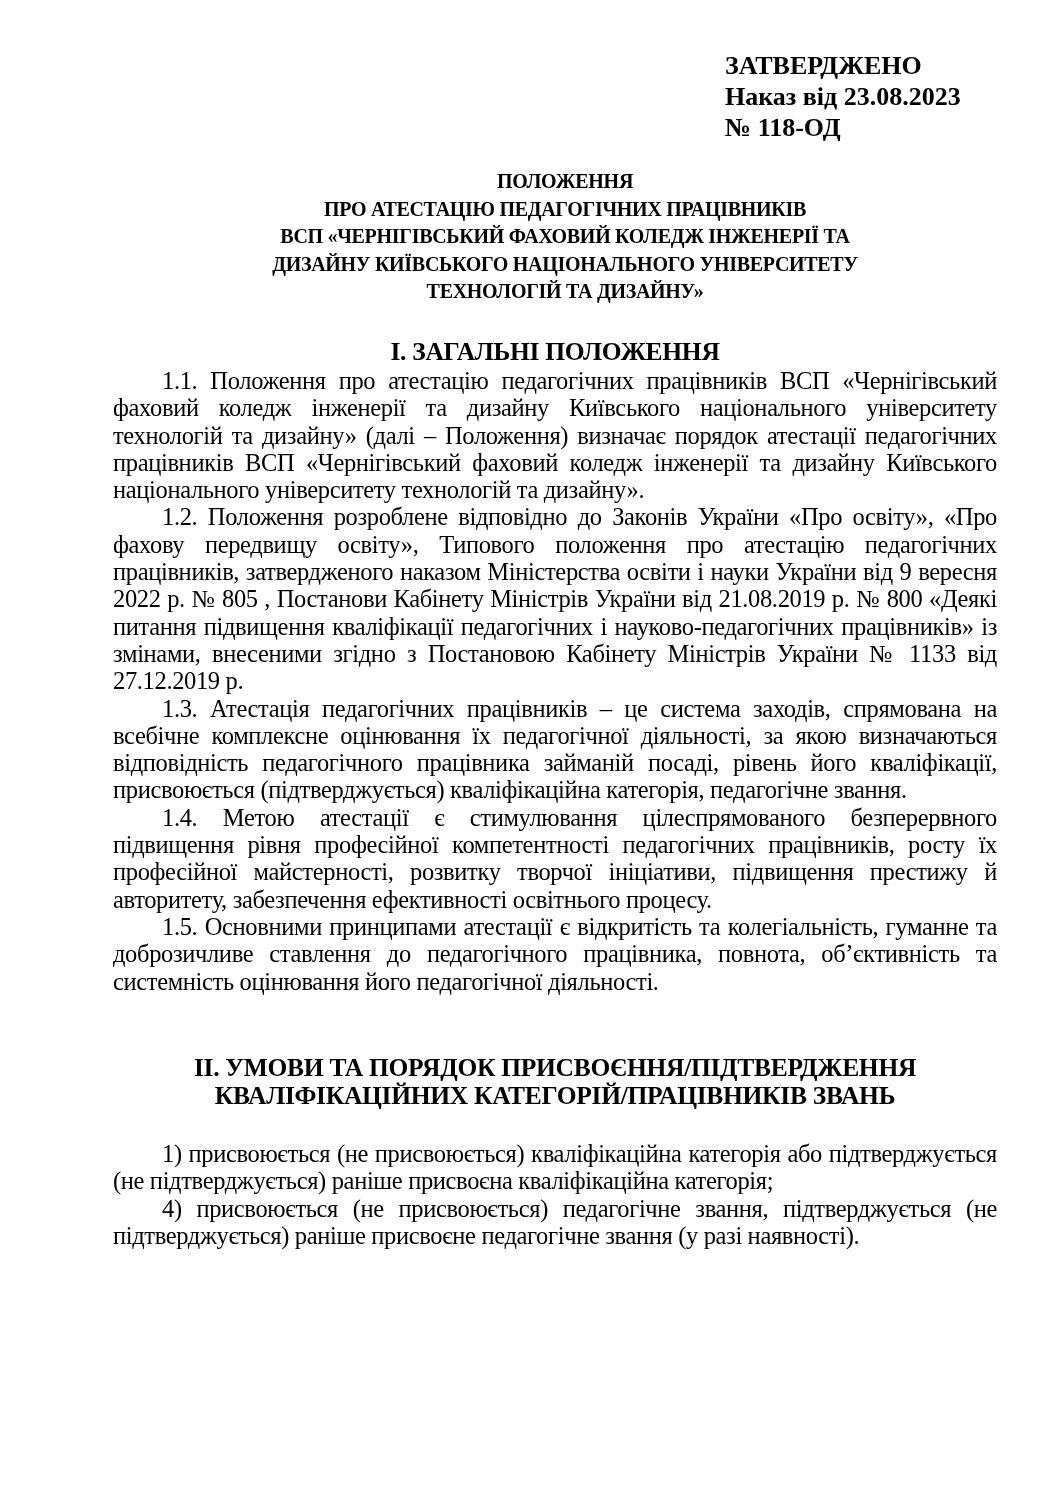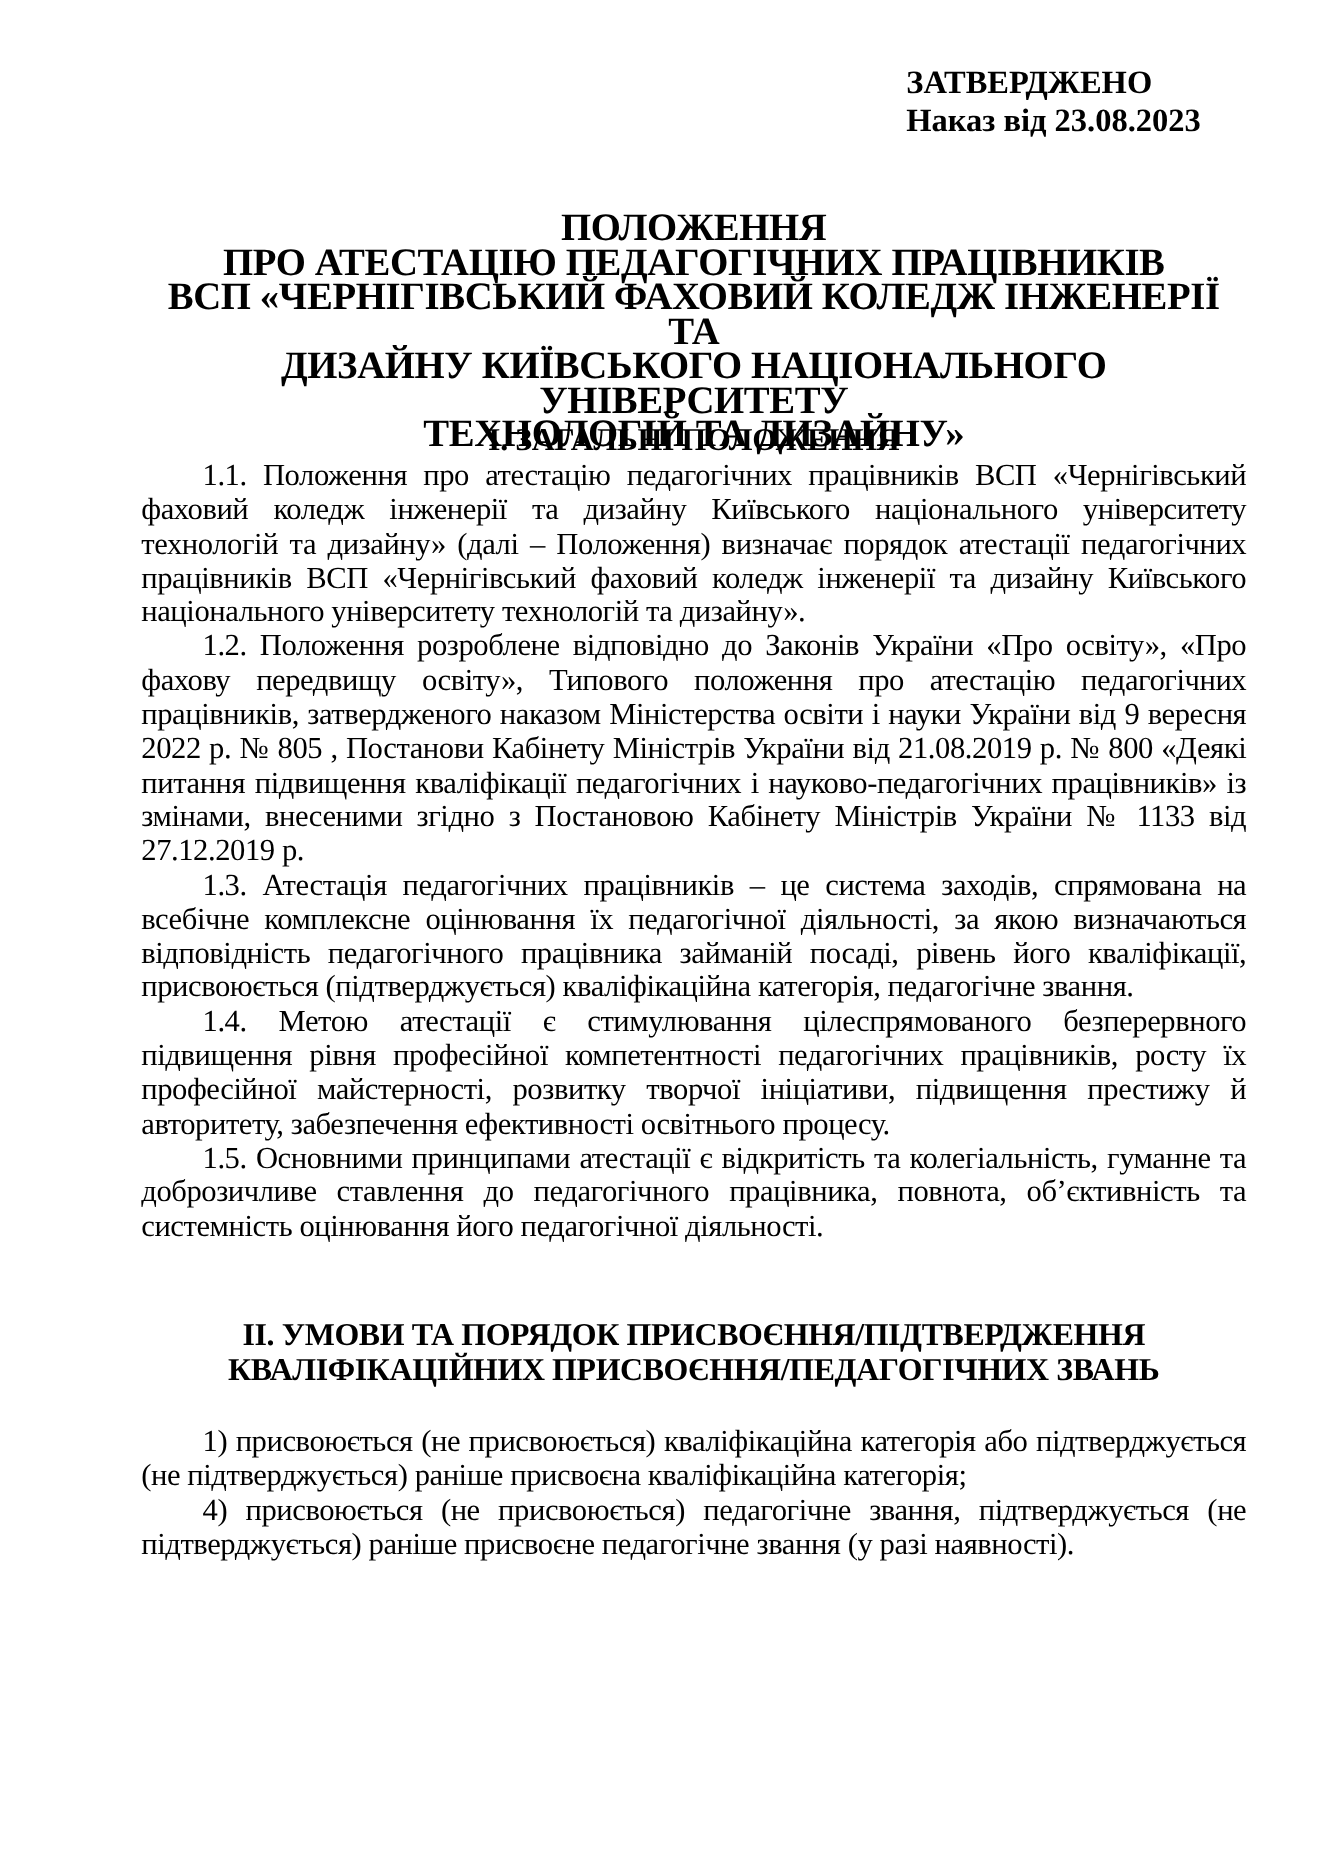--- a/index.html
+++ b/index.html
@@ -22,25 +22,25 @@
     left: 679px;
     top: 50px;
     font-size: 26px;
     line-height: 31px;
     font-weight: bold;
     margin-left: 46px;
   }
   .approval div { white-space: nowrap; }
   .title {
     position: absolute;
-    left: 113px;
+    left: 123px;
     width: 884px;
     top: 168px;
     text-align: center;
-    font-size: 31px;
+    font-size: 20px;
     line-height: 27.5px;
     font-weight: bold;
     letter-spacing: -0.3px;
   }
   .section-heading {
     position: absolute;
     left: 113px;
     width: 884px;
     text-align: center;
     font-size: 25.5px;
@@ -68,20 +68,21 @@
   .block2 { top: 1140px; }
 </style>
 </head>
 <body>
 
 <div class="page">
 
   <div class="approval">
     <div>ЗАТВЕРДЖЕНО</div>
     <div>Наказ від 23.08.2023</div>
+    <div>№ 118-ОД</div>
   </div>
 
   <div class="title">
     <div>ПОЛОЖЕННЯ</div>
     <div>ПРО АТЕСТАЦІЮ ПЕДАГОГІЧНИХ ПРАЦІВНИКІВ</div>
     <div>ВСП «ЧЕРНІГІВСЬКИЙ ФАХОВИЙ КОЛЕДЖ ІНЖЕНЕРІЇ ТА</div>
     <div>ДИЗАЙНУ КИЇВСЬКОГО НАЦІОНАЛЬНОГО УНІВЕРСИТЕТУ</div>
     <div>ТЕХНОЛОГІЙ ТА ДИЗАЙНУ»</div>
   </div>
 
@@ -90,21 +91,21 @@
   <div class="body-text block1">
     <p>1.1. Положення про атестацію педагогічних працівників ВСП «Чернігівський фаховий коледж інженерії та дизайну Київського національного університету технологій та дизайну» (далі – Положення) визначає порядок атестації педагогічних працівників ВСП «Чернігівський фаховий коледж інженерії та дизайну Київського національного університету технологій та дизайну».</p>
     <p>1.2. Положення розроблене відповідно до Законів України «Про освіту», «Про фахову передвищу освіту», Типового положення про атестацію педагогічних працівників, затвердженого наказом Міністерства освіти і науки України від 9 вересня 2022 р. № 805 , Постанови Кабінету Міністрів України від 21.08.2019 р. № 800 «Деякі питання підвищення кваліфікації педагогічних і науково-педагогічних працівників» із змінами, внесеними згідно з Постановою Кабінету Міністрів України № 1133 від 27.12.2019 р.</p>
     <p>1.3. Атестація педагогічних працівників – це система заходів, спрямована на всебічне комплексне оцінювання їх педагогічної діяльності, за якою визначаються відповідність педагогічного працівника займаній посаді, рівень його кваліфікації, присвоюється (підтверджується) кваліфікаційна категорія, педагогічне звання.</p>
     <p>1.4. Метою атестації є стимулювання цілеспрямованого безперервного підвищення рівня професійної компетентності педагогічних працівників, росту їх професійної майстерності, розвитку творчої ініціативи, підвищення престижу й авторитету, забезпечення ефективності освітнього процесу.</p>
     <p>1.5. Основними принципами атестації є відкритість та колегіальність, гуманне та доброзичливе ставлення до педагогічного працівника, повнота, об’єктивність та системність оцінювання його педагогічної діяльності.</p>
   </div>
 
   <div class="section-heading sec2">
     <div>ІІ. УМОВИ ТА ПОРЯДОК ПРИСВОЄННЯ/ПІДТВЕРДЖЕННЯ</div>
-    <div>КВАЛІФІКАЦІЙНИХ ПРИСВОЄННЯ/ПЕДАГОГІЧНИХ ЗВАНЬ</div>
+    <div>КВАЛІФІКАЦІЙНИХ КАТЕГОРІЙ/ПРАЦІВНИКІВ ЗВАНЬ</div>
   </div>
 
   <div class="body-text block2">
     <p>1) присвоюється (не присвоюється) кваліфікаційна категорія або підтверджується (не підтверджується) раніше присвоєна кваліфікаційна категорія;</p>
     <p>4) присвоюється (не присвоюється) педагогічне звання, підтверджується (не підтверджується) раніше присвоєне педагогічне звання (у разі наявності).</p>
   </div>
 
 </div>
 
 </body></html>

